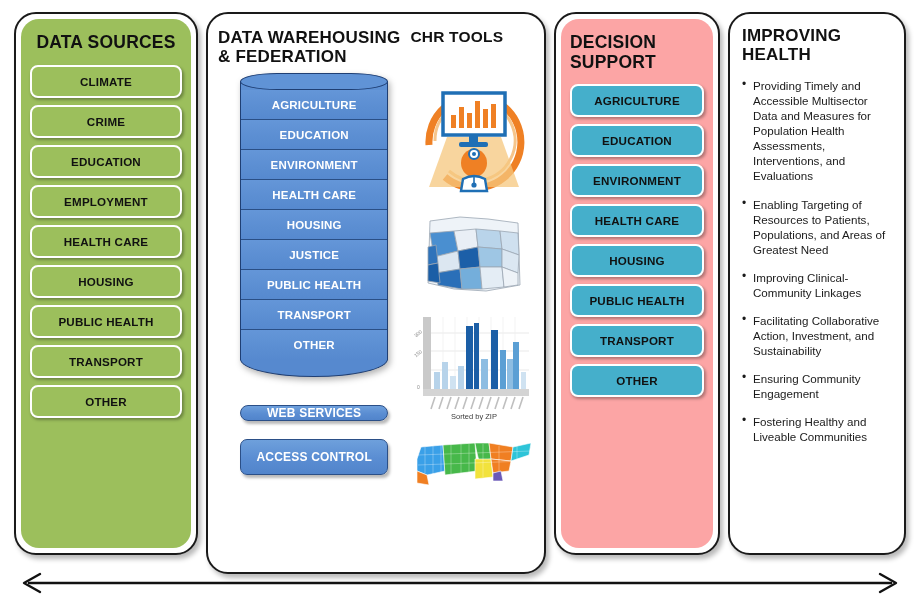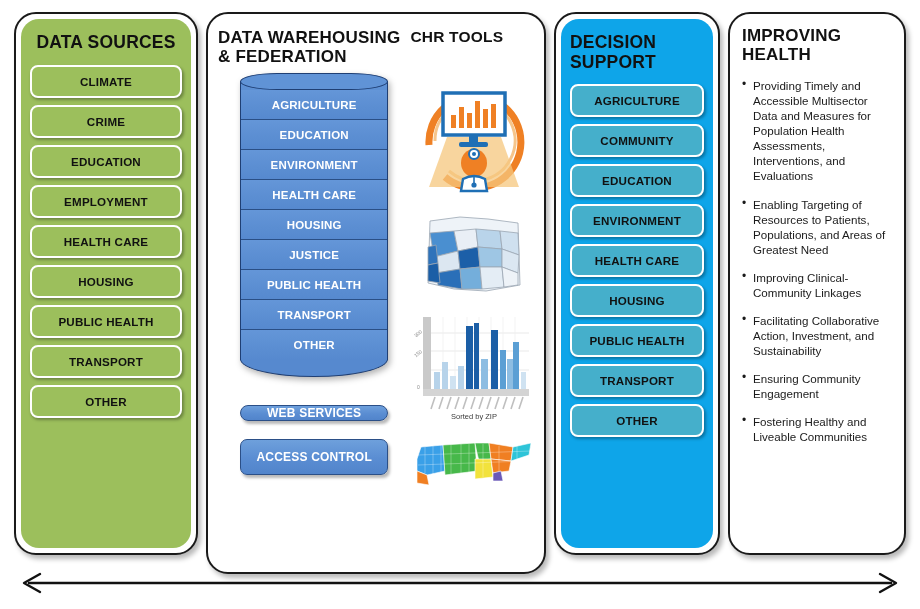--- a/index.html
+++ b/index.html
@@ -53,21 +53,21 @@
     width: 100%;
     height: 100%;
     border-radius: 18px;
     box-sizing: border-box;
     padding: 10px 9px 10px 9px;
     display: flex;
     flex-direction: column;
     align-items: center;
   }
   .fill-green { background: #9cbf5c; }
-  .fill-teal  { background: #0ea5e9; }
+  .fill-teal  { background: #fca5a5; }
 
   
   .col-title {
     font-weight: bold;
     color: #111111;
     text-align: left;
     line-height: 1.12;
     letter-spacing: 0.2px;
   }
   .title-onfill { font-size: 17.5px; margin: 4px 0 12px 0; }
@@ -415,21 +415,20 @@
 
         </div>
       </div>
     </div>
 
     <div class="panel panel-decision">
       <div class="inner-fill fill-teal">
         <div class="col-title title-onfill">DECISION SUPPORT</div>
         <div class="chip-list">
           <div class="chip chip-teal">AGRICULTURE</div>
-          <div class="chip chip-teal">COMMUNITY</div>
           <div class="chip chip-teal">EDUCATION</div>
           <div class="chip chip-teal">ENVIRONMENT</div>
           <div class="chip chip-teal">HEALTH CARE</div>
           <div class="chip chip-teal">HOUSING</div>
           <div class="chip chip-teal">PUBLIC HEALTH</div>
           <div class="chip chip-teal">TRANSPORT</div>
           <div class="chip chip-teal">OTHER</div>
         </div>
       </div>
     </div>

